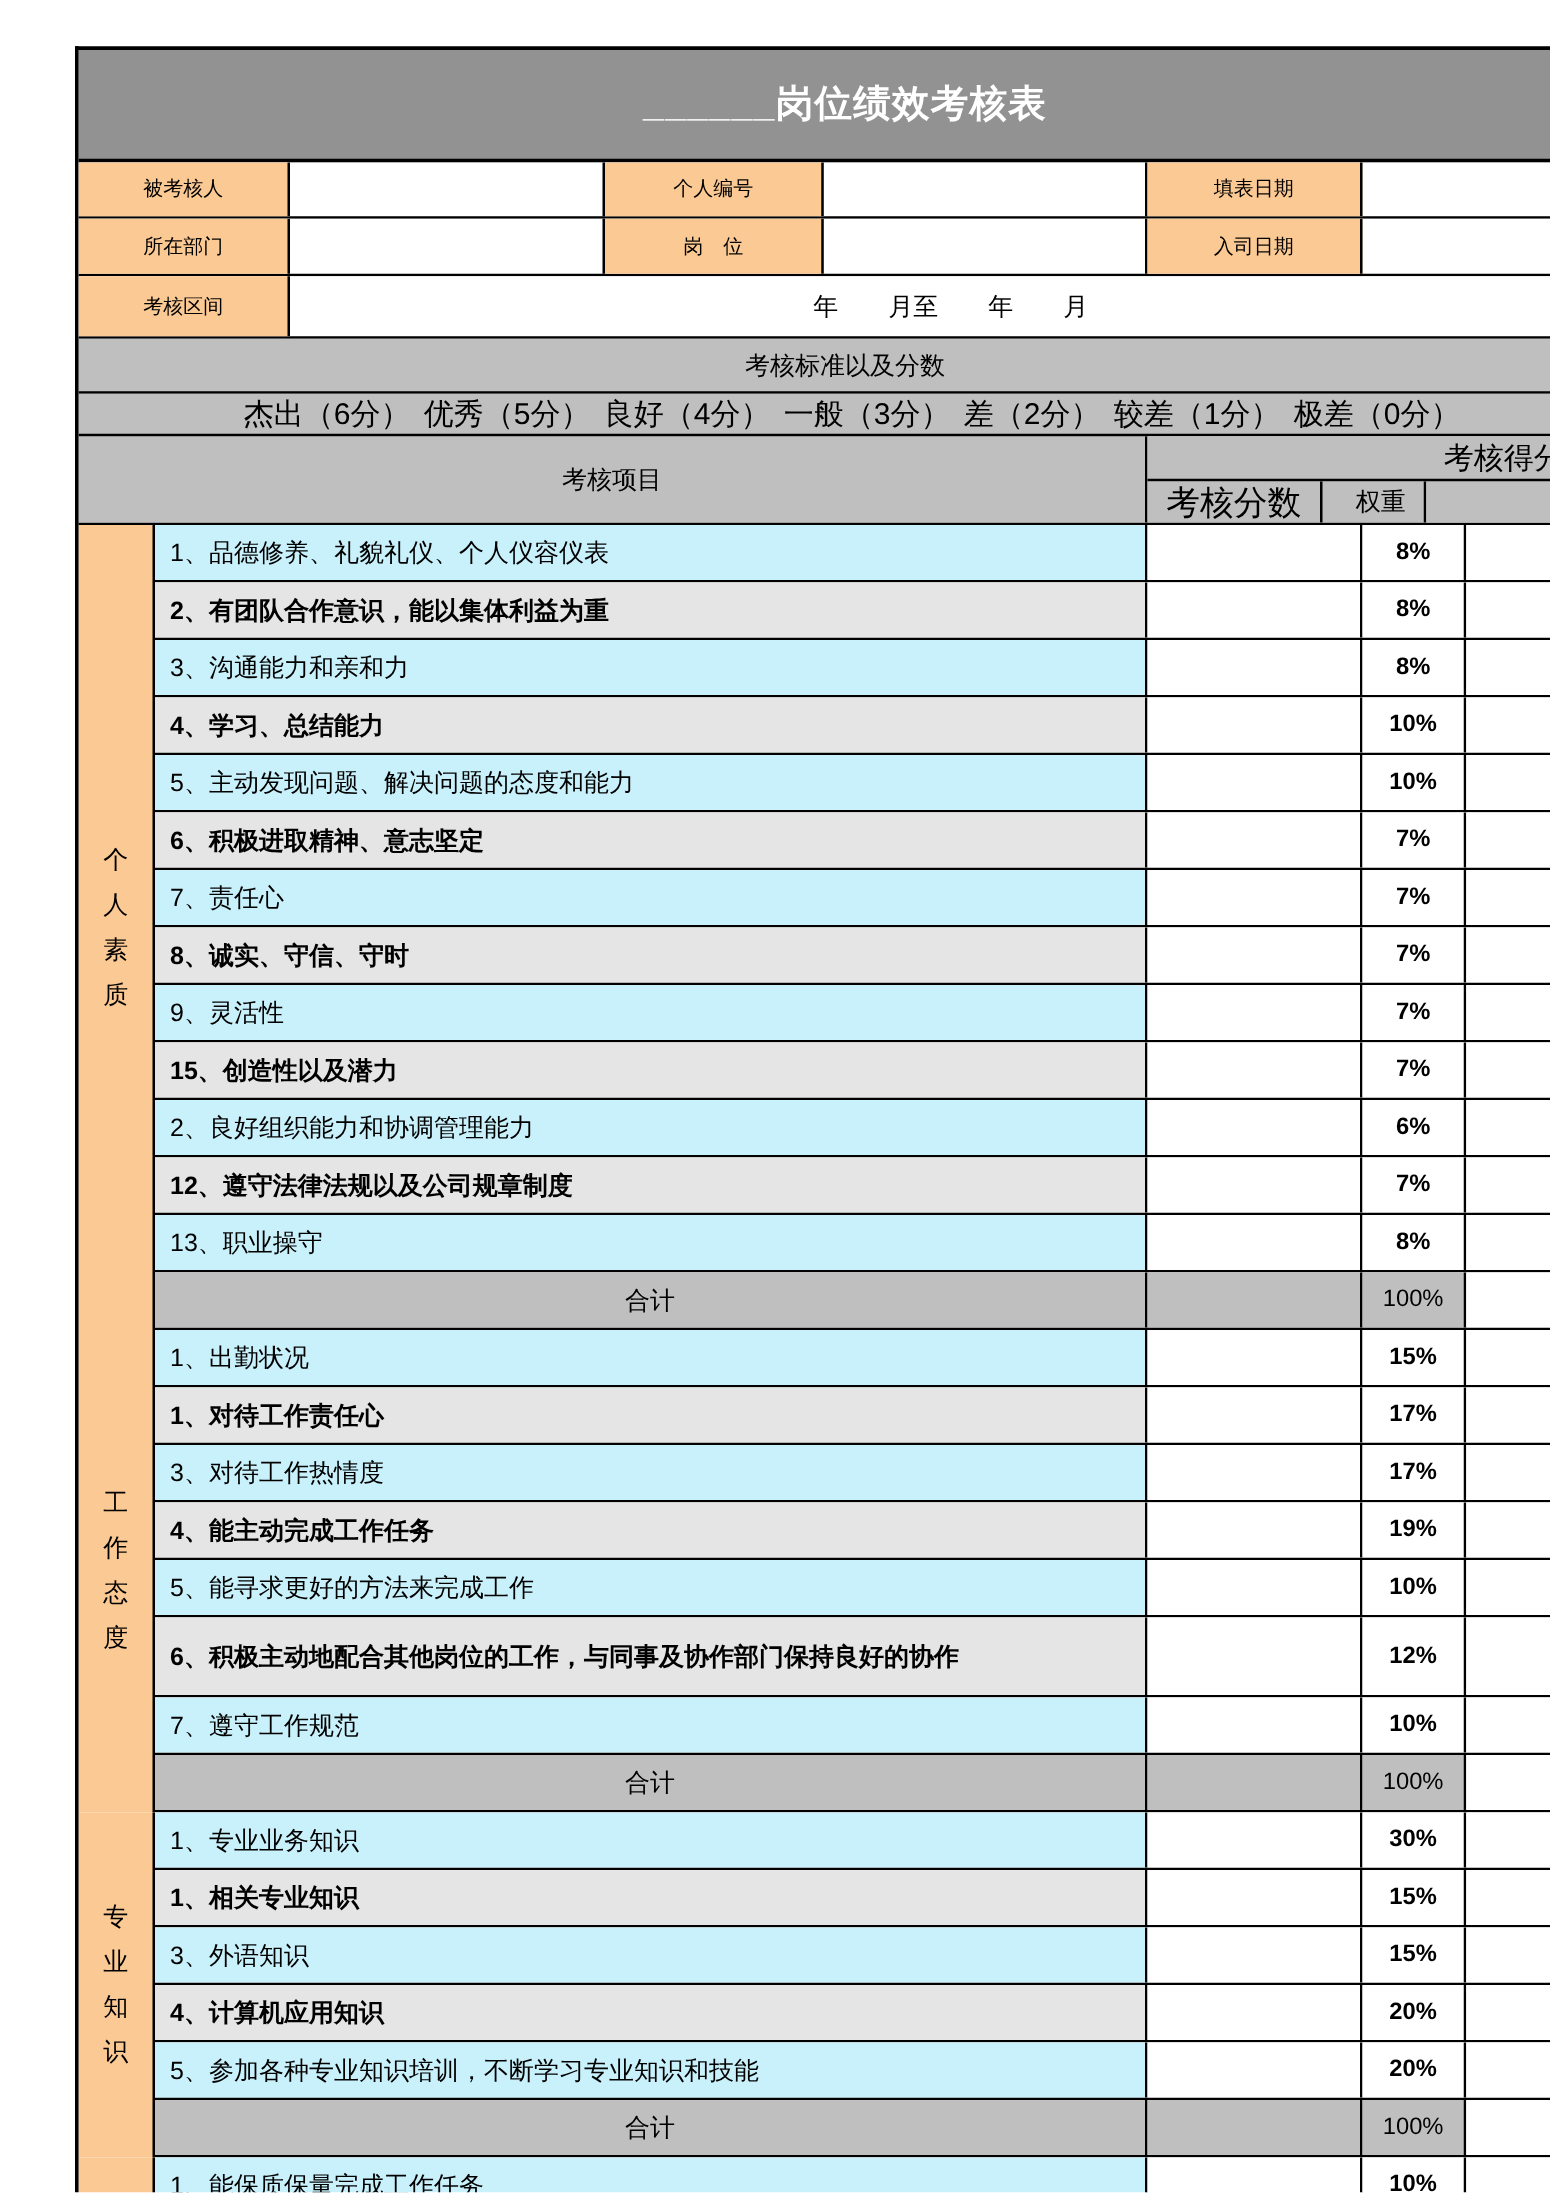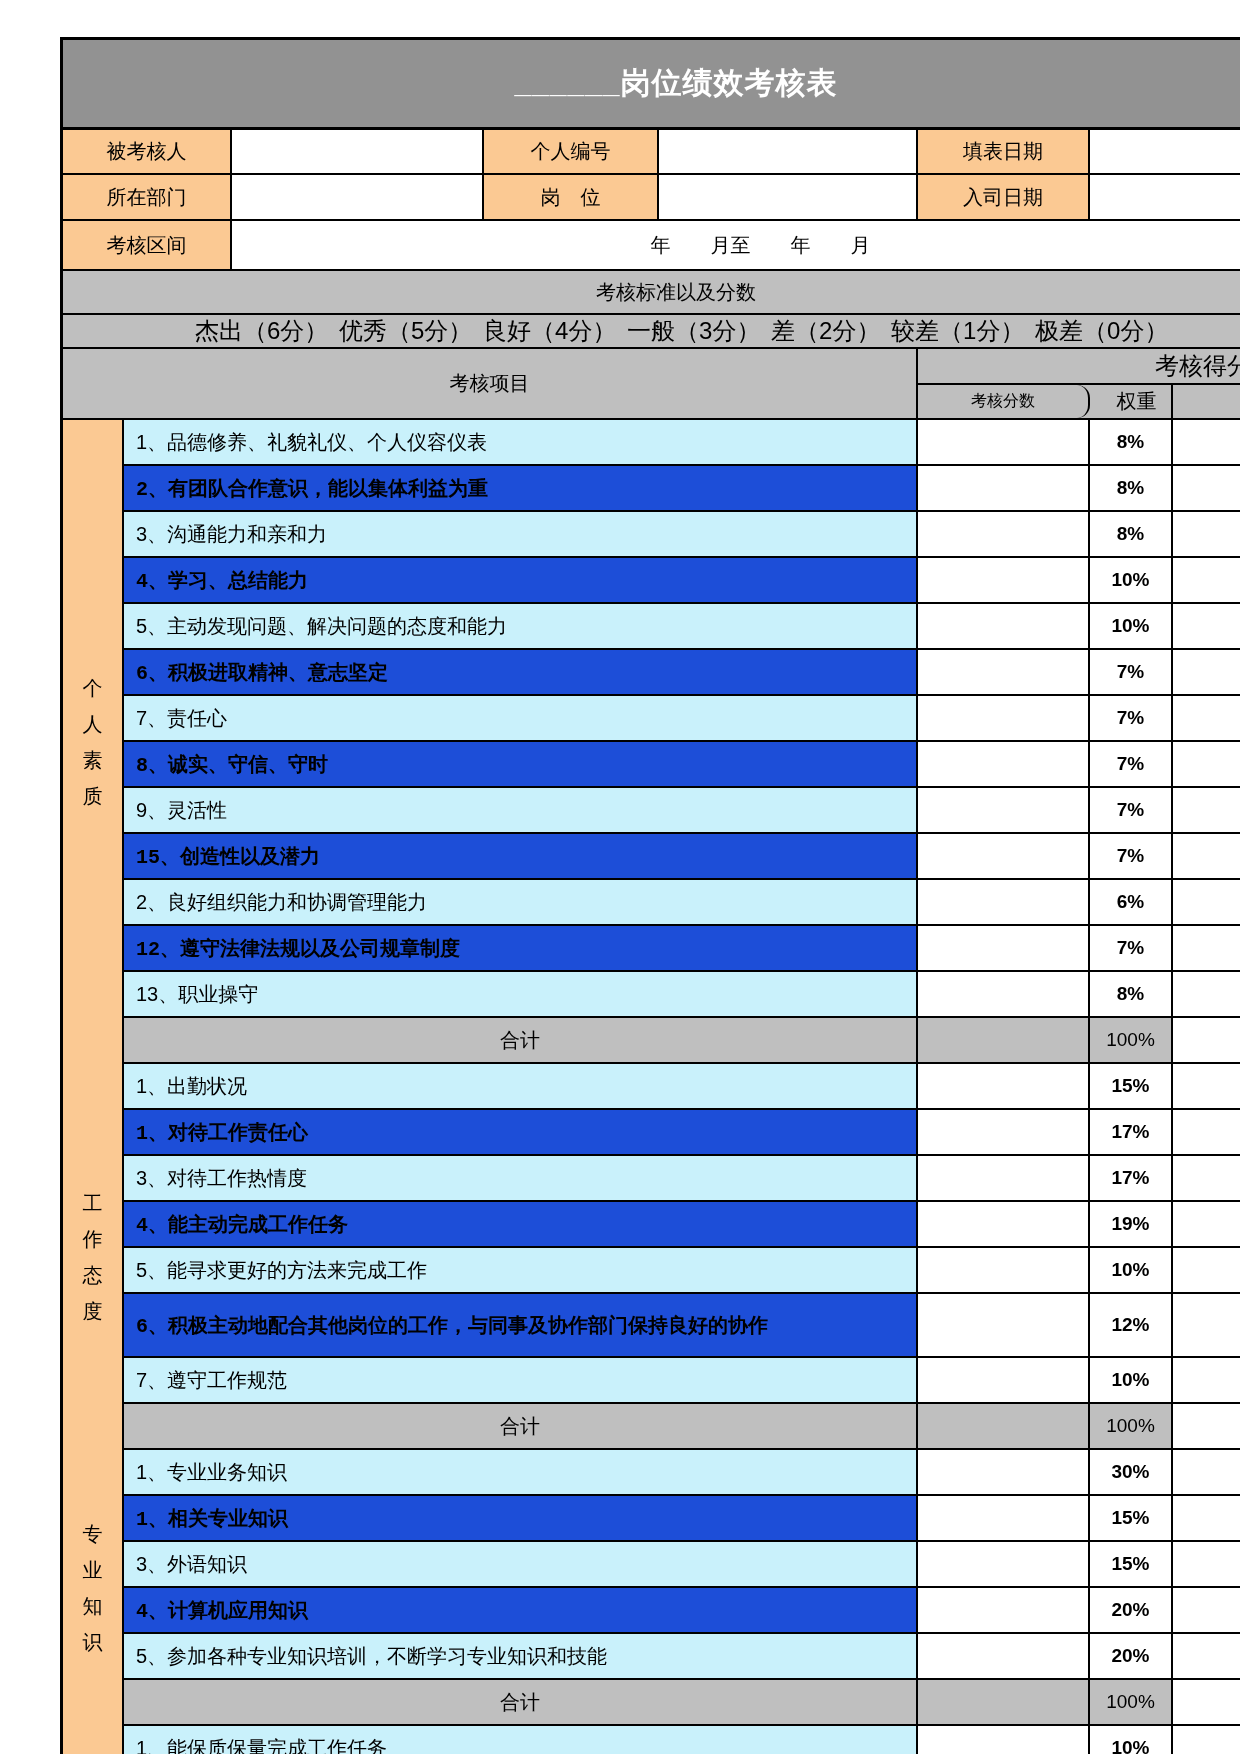--- a/index.html
+++ b/index.html
@@ -9,54 +9,54 @@
        border-top:3px solid #000;border-left:3px solid #000;background:#fff;}
   .row{display:flex;border-bottom:2px solid #000;background:#fff;align-items:stretch;}
   .cell{box-sizing:border-box;border-right:2px solid #000;display:flex;align-items:center;overflow:hidden;}
   .nob{border-right:none;}
   .center{justify-content:center;text-align:center;}
   
   .title-row{height:87px;background:#929292;border-bottom:3px solid #000;}
   .title-cell{width:100%;font-size:30px;font-weight:bold;color:#fff;letter-spacing:1px;}
   .info-row{height:43px;}
   .info-row.r2{height:44px;}
-  .lbl{background:#FBC993;font-size:20px;}
+  .lbl{background:#FBC993;font-size:16px;}
   .w-l1{width:169px;} .w-v1{width:252px;} .w-l2{width:175px;} .w-v2{width:259px;}
   .w-l3{width:172px;} .w-v3{flex:1;}
   .period-row{height:48px;}
   .period-val{flex:1;font-size:20px;}
   .std-row{height:42px;background:#BFBFBF;}
   .std-cell{width:100%;font-size:20px;}
   .rating-row{height:32px;background:#BFBFBF;position:relative;overflow:hidden;}
   .rating-text{position:absolute;left:132px;top:50%;transform:translateY(-50%);
                white-space:nowrap;font-size:24px;word-spacing:4px;}
   .ph-row{border-bottom:2px solid #000;display:flex;}
   .ph-left{box-sizing:border-box;width:855px;border-right:2px solid #000;background:#BFBFBF;
            display:flex;align-items:center;justify-content:center;font-size:20px;}
   .ph-right{flex:1;display:flex;flex-direction:column;}
   .ph-top{height:34px;border-bottom:2px solid #000;background:#BFBFBF;position:relative;overflow:hidden;}
   .ph-top span{position:absolute;left:237px;top:50%;transform:translateY(-50%);
                font-size:24px;white-space:nowrap;}
   .ph-bottom{height:33px;display:flex;background:#BFBFBF;}
-  .ph-score{width:172px;font-size:16px;border-radius:13px;}
+  .ph-score{width:140px;font-size:27px;}
   .ph-weight{width:83px;font-size:20px;padding-left:12px;}
   .ph-cut{flex:1;background:#BFBFBF;}
   
   .section{display:flex;align-items:stretch;}
   .cat{box-sizing:border-box;width:61px;border-right:2px solid #000;background:#FBC993;
        display:flex;flex-direction:column;align-items:center;justify-content:center;
        font-size:20px;line-height:36px;}
   .sec-rows{flex:1;}
   .item-row{height:44px;}
   .item-row.tall{height:62px;}
   .item-row:last-child{}
   .odd .item-text{background:#C9F1FB;}
   .odd .score-cell{background:#fff;}
   .even{font-weight:bold;}
-  .even .item-text{background:#1d4ed8;font-family:Liberation Mono, monospace;}
+  .even .item-text{background:#e5e5e5;}
   .item-text{width:794px;font-size:20px;padding-left:12px;white-space:nowrap;}
   .score-cell{width:172px;background:#fff;}
   .weight-cell{width:83px;justify-content:center;font-size:19px;font-weight:bold;background:#fff;}
   .cut-cell{flex:1;background:#fff;border-right:none;}
   .subtotal-row{height:44px;}
   .subtotal-row .cell{background:#BFBFBF;}
   .subtotal-row .cut-cell{background:#fff;}
   .sub-label{width:794px;justify-content:center;font-size:20px;}
   .sub-score{width:172px;}
   .sub-weight{width:83px;justify-content:center;font-size:19px;}

